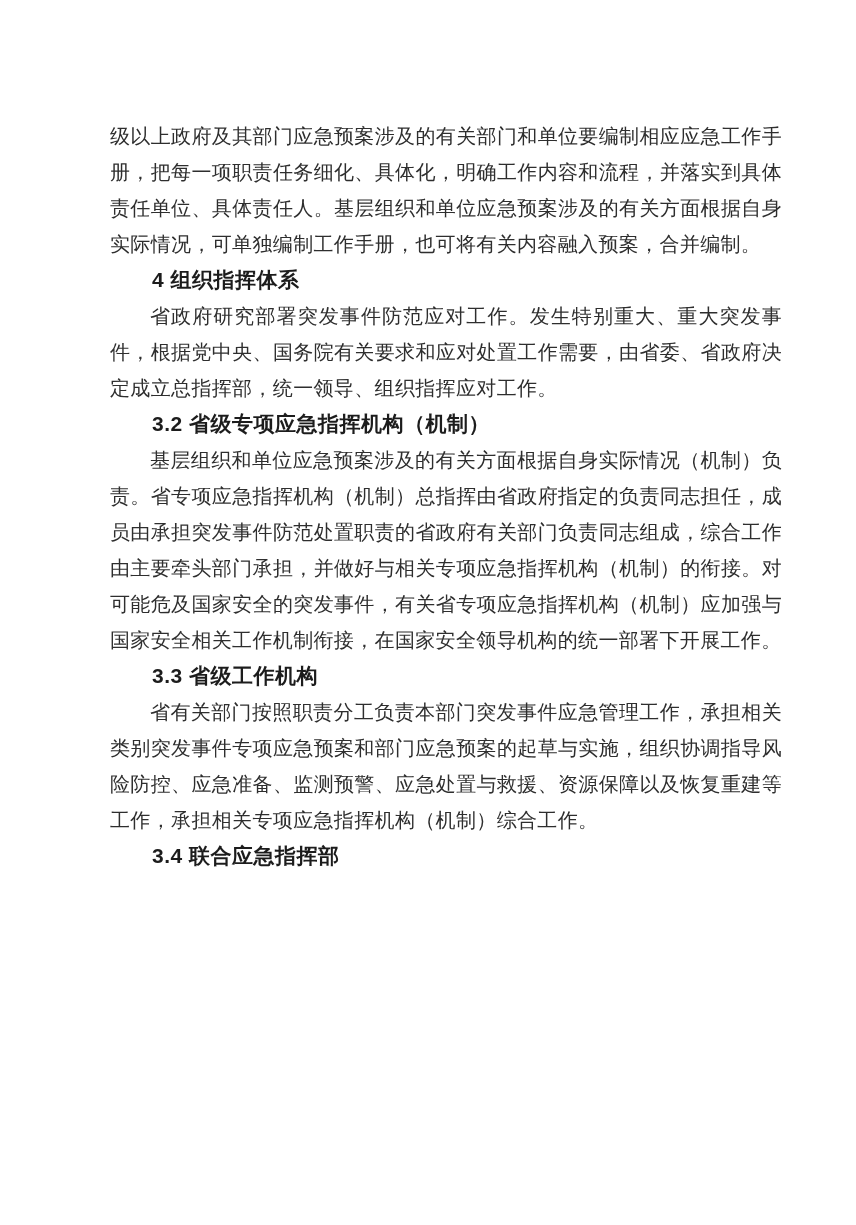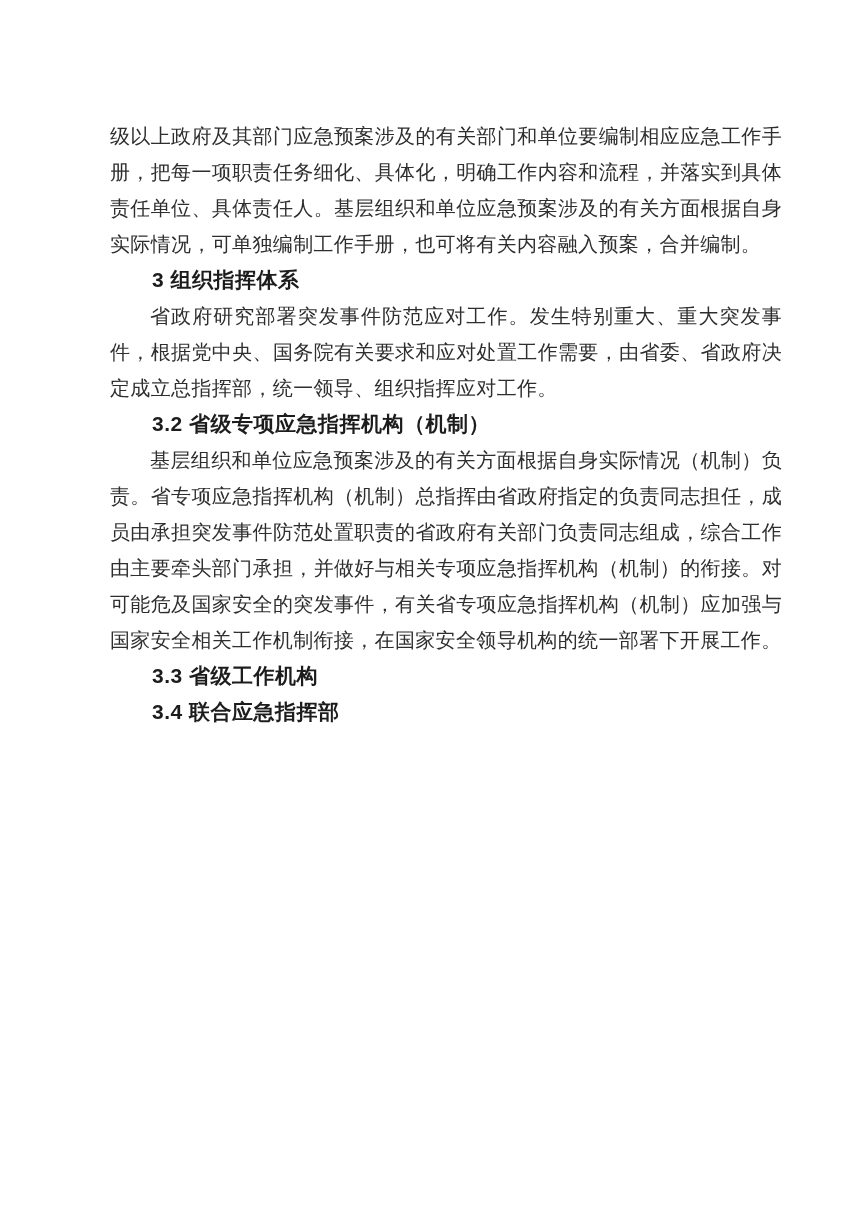--- a/index.html
+++ b/index.html
@@ -74,31 +74,32 @@
 </head>
 <body>
 
 <div class="page">
 
   <div class="content">
 
     <p class="para">级以上政府及其部门应急预案涉及的有关部门和单位要编制相应应急工作手册，把每一项职责任务细化、具体化，明确工作内容和流程，并落实到具体责任单位、具体责任人。基层组织和单位应急预案涉及的有关方面根据自身实际情况，可单独编制工作手册，也可将有关内容融入预案，合并编制。</p>
 
 
-    <h3 class="heading">3 组织指挥体系</h3>
+    <h3 class="heading">4 组织指挥体系</h3>
 
 
     <p class="para indent">省政府研究部署突发事件防范应对工作。发生特别重大、重大突发事件，根据党中央、国务院有关要求和应对处置工作需要，由省委、省政府决定成立总指挥部，统一领导、组织指挥应对工作。</p>
 
     <h4 class="heading">3.2 省级专项应急指挥机构（机制）</h4>
 
     <p class="para indent">基层组织和单位应急预案涉及的有关方面根据自身实际情况（机制）负责。省专项应急指挥机构（机制）总指挥由省政府指定的负责同志担任，成员由承担突发事件防范处置职责的省政府有关部门负责同志组成，综合工作由主要牵头部门承担，并做好与相关专项应急指挥机构（机制）的衔接。对可能危及国家安全的突发事件，有关省专项应急指挥机构（机制）应加强与国家安全相关工作机制衔接，在国家安全领导机构的统一部署下开展工作。</p>
 
     <h4 class="heading">3.3 省级工作机构</h4>
 
+    <p class="para indent">省有关部门按照职责分工负责本部门突发事件应急管理工作，承担相关类别突发事件专项应急预案和部门应急预案的起草与实施，组织协调指导风险防控、应急准备、监测预警、应急处置与救援、资源保障以及恢复重建等工作，承担相关专项应急指挥机构（机制）综合工作。</p>
 
     <h4 class="heading">3.4 联合应急指挥部</h4>
 
 
   </div>
 
   <div class="page-number">– 275 –</div>
 
   <div class="watermark">
     <span>

